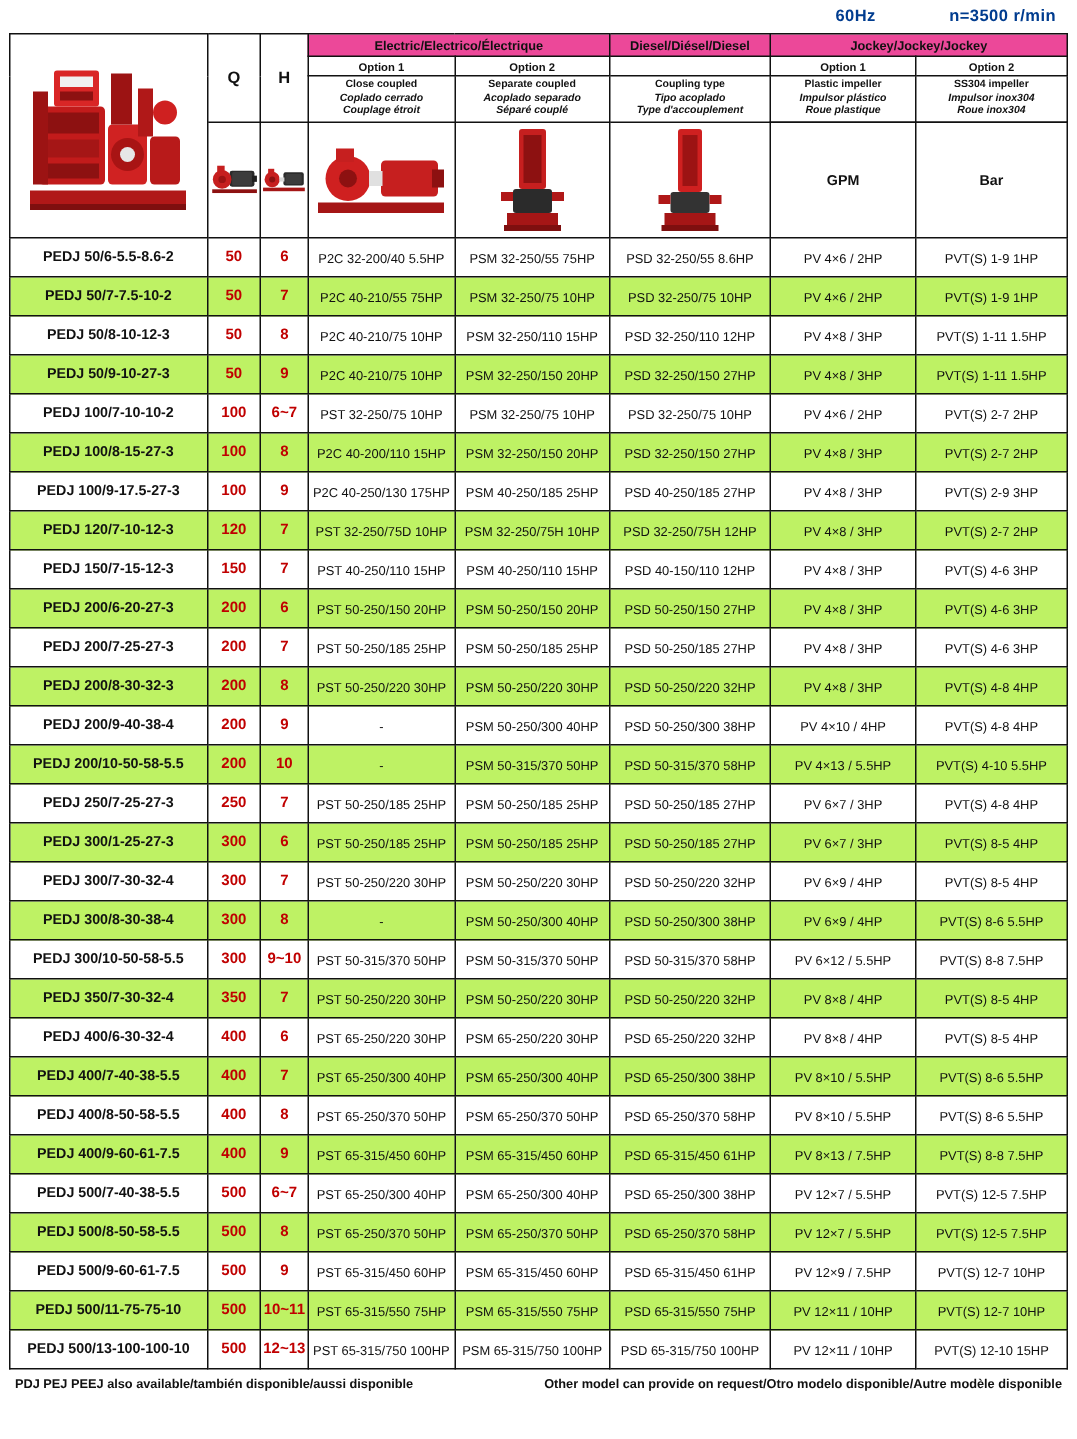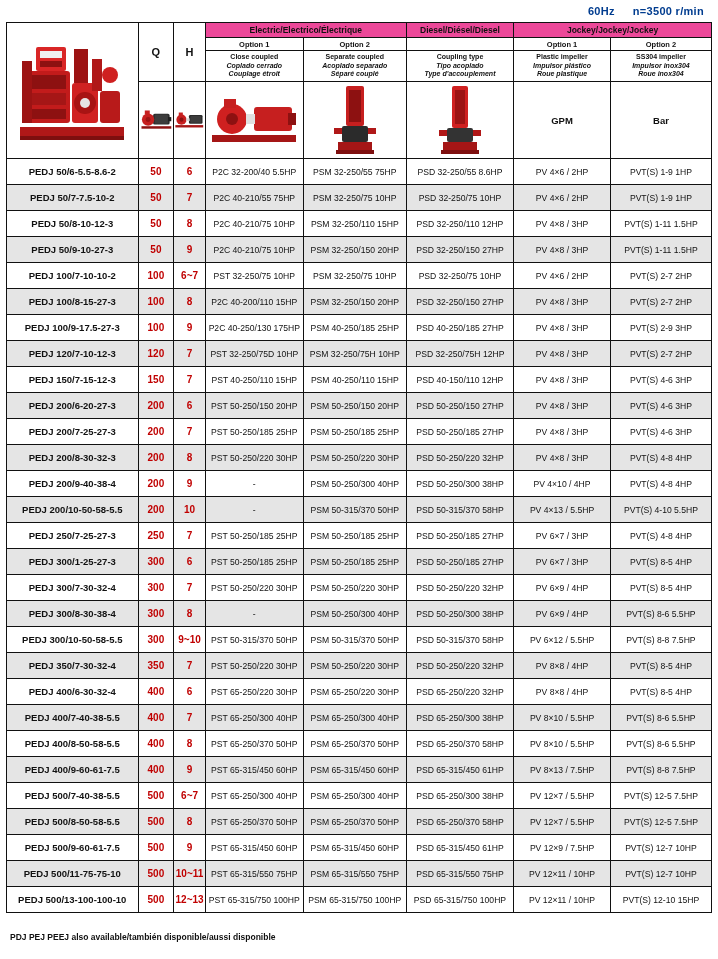--- a/index.html
+++ b/index.html
@@ -26,21 +26,21 @@
     height: 22px;
     display: flex;
     align-items: center;
     justify-content: flex-end;
     gap: 18px;
     padding-right: 8px;
     font-size: 11px;
     font-weight: bold;
     color: #003c8f;
   }
-  .topbar span { letter-spacing: 0.3px; }
+  .topbar span { letter-spacing: 0.3px; margin-left: 31px; }
   table.main {
     border-collapse: collapse;
     width: 706px;
     table-layout: fixed;
     font-size: 9px;
   }
   table.main th, table.main td {
     border: 1px solid #111111;
     padding: 0;
     text-align: center;
@@ -89,31 +89,30 @@
   .num {
     font-size: 10px;
     font-weight: bold;
     color: #c00000;
   }
   .spec {
     font-size: 8.6px;
     color: #111111;
     white-space: nowrap;
   }
-  .band { background: #e5e5e5; margin-left: 44px; }
+  .band { background: #bef264; margin-left: 44px; }
   .footer {
     display: flex;
     justify-content: space-between;
     align-items: center;
     font-size: 8.5px;
     font-weight: bold;
     padding: 4px 4px 0 4px;
     width: 706px;
     box-sizing: border-box;
-    margin-top: 15px;
   }
   .imgwrap { display: flex; align-items: center; justify-content: center; height: 100%; }
   svg { display: block; }
   col.c0 { width: 125px; }
   col.c1 { width: 34px; }
   col.c2 { width: 30px; }
   col.c3 { width: 93px; }
   col.c4 { width: 98px; }
   col.c5 { width: 102px; }
   col.c6 { width: 92px; }
@@ -566,15 +565,16 @@
         <td class="spec">PSM 65-315/750 100HP</td>
         <td class="spec">PSD 65-315/750 100HP</td>
         <td class="spec">PV 12×11 / 10HP</td>
         <td class="spec">PVT(S) 12-10 15HP</td>
       </tr>
     </tbody>
   </table>
 
   <div class="footer">
     <div>PDJ PEJ PEEJ also available/también disponible/aussi disponible</div>
+    <div>Other model can provide on request/Otro modelo disponible/Autre modèle disponible</div>
   </div>
 
 </div>
 
 </body></html>

